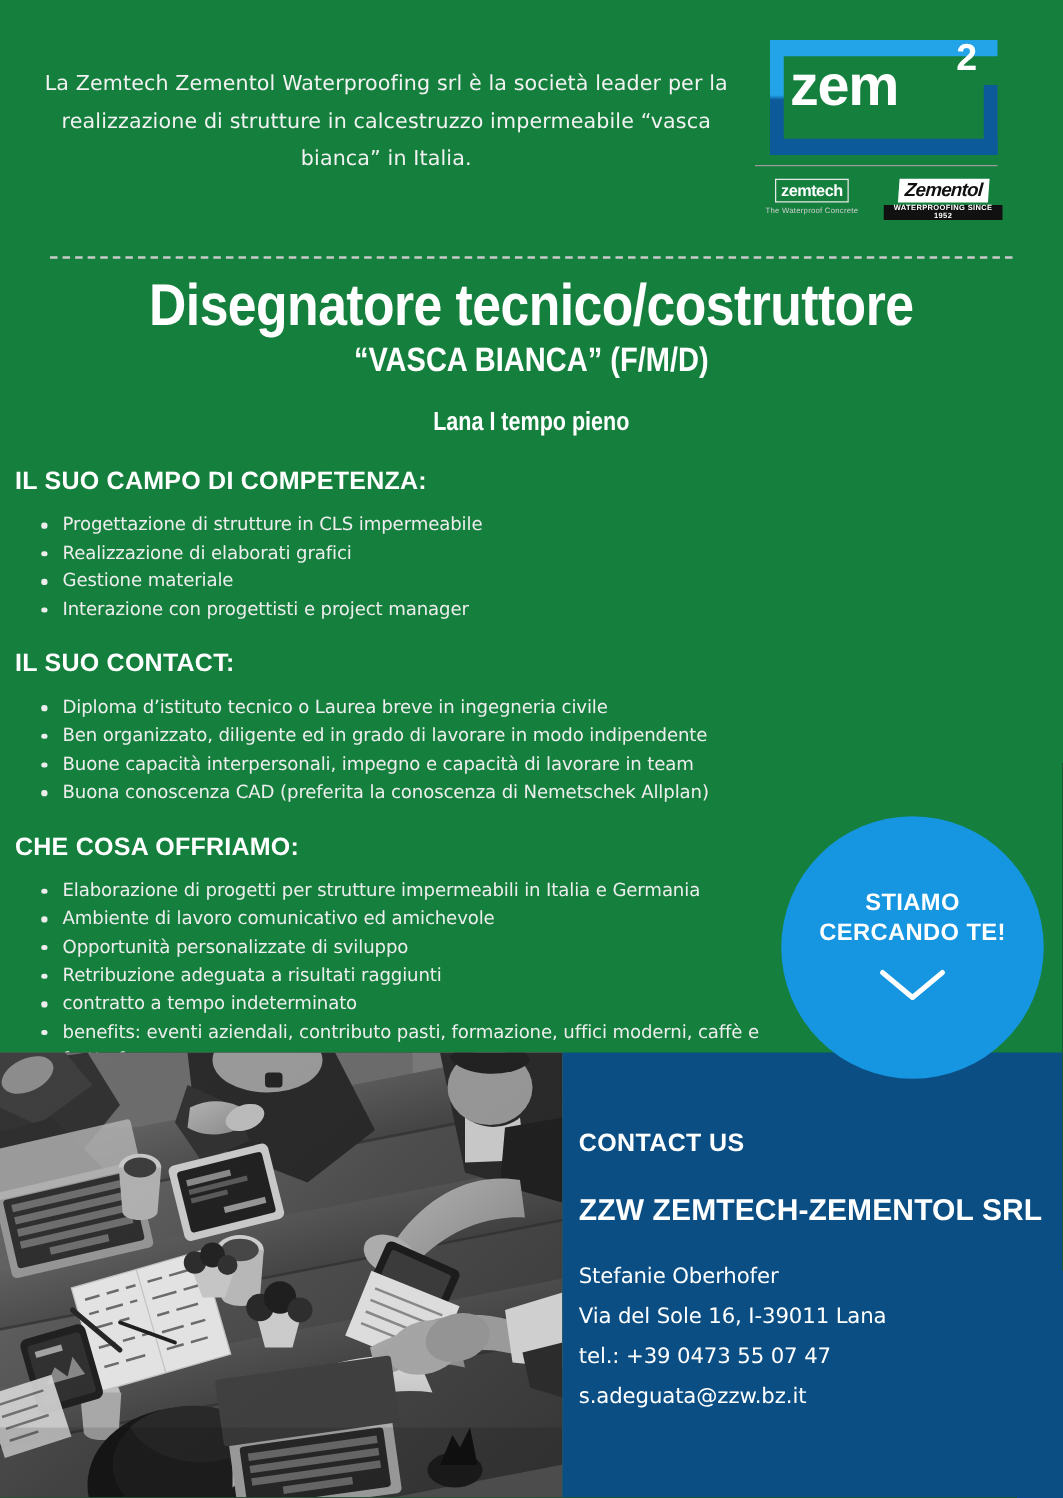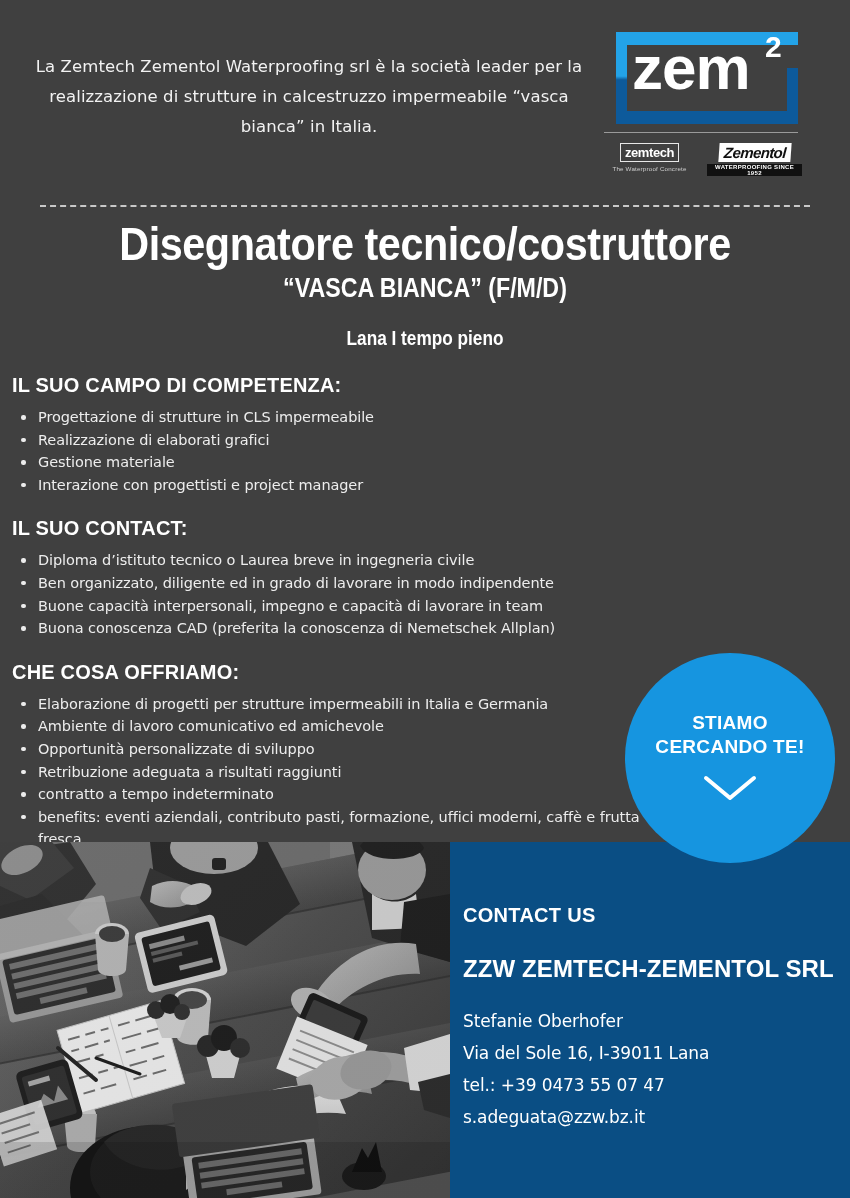--- a/index.html
+++ b/index.html
@@ -5,21 +5,21 @@
 <style>
   html,body{margin:0;padding:0;}
   body{
     width:850px;height:1198px;
     background:#1a1a1a;
     font-family:"Liberation Sans", sans-serif;
     overflow:hidden;
     position:relative;
     color:#ffffff;
   }
-  .poster{position:relative;width:850px;height:1198px;background:#404040;overflow:hidden;}
+  .poster{position:relative;width:850px;height:1198px;background:#15803d;overflow:hidden;}
 
   
   .header{position:relative;height:190px;}
   .intro{
     position:absolute;left:34px;top:52px;width:550px;
     text-align:center;
     font-size:16.5px;line-height:30px;
     letter-spacing:.1px;
     color:#f2f2f2;
     font-family:"DejaVu Sans", sans-serif;
@@ -27,21 +27,21 @@
 
   .logoblock{position:absolute;right:48px;top:28px;width:200px;}
   .zem-mark{position:relative;width:196px;height:98px;}
   .zem-bar-top{position:absolute;left:14px;top:4px;width:182px;height:13px;background:#23a3e8;}
   .zem-bar-bottom{position:absolute;left:14px;top:83px;width:182px;height:13px;background:#0d5a9b;}
   .zem-edge-l{position:absolute;left:14px;top:4px;width:11px;height:92px;
     background:linear-gradient(#23a3e8 0 48%, #0d5a9b 52% 100%);}
   .zem-edge-r{position:absolute;right:0;top:40px;width:11px;height:56px;background:#0d5a9b;}
   .zem-word{
     position:absolute;left:30px;top:9px;
-    font-size:62px;line-height:62px;font-weight:bold;color:#ffffff;
+    font-size:46px;line-height:62px;font-weight:bold;color:#ffffff;
     font-family:"Liberation Sans", sans-serif;letter-spacing:-1px;
   }
   .zem-sup{
     position:absolute;left:163px;top:2px;
     font-size:30px;font-weight:bold;color:#ffffff;
     font-family:"Liberation Sans", sans-serif;
   }
   .logo-divider{position:absolute;left:2px;top:104px;width:194px;height:1px;background:#9a9a9a;}
 
   .sublogos{position:absolute;left:0;top:115px;width:200px;display:flex;gap:10px;align-items:flex-start;}
@@ -87,21 +87,21 @@
     transform:scaleX(.82);transform-origin:center;
   }
 
   
   .sections{position:absolute;left:12px;top:374px;width:640px;}
   .sec{margin-bottom:21px;}
   .sec-h{
     font-size:20px;font-weight:bold;color:#ffffff;letter-spacing:.2px;
     margin-bottom:9px;font-family:"Liberation Sans", sans-serif;
   }
-  ul.items{list-style:none;margin:0;padding:0;}
+  ul.items{list-style:none;margin:12px;padding:0;}
   ul.items li{
     position:relative;padding-left:26px;font-size:14.5px;line-height:22.6px;
     color:#ededed;font-family:"DejaVu Sans", sans-serif;letter-spacing:-.1px;
   }
   ul.items li:before{
     content:"";position:absolute;left:9px;top:9px;width:4.5px;height:4.5px;
     border-radius:50%;background:#ededed;
   }
 
   

